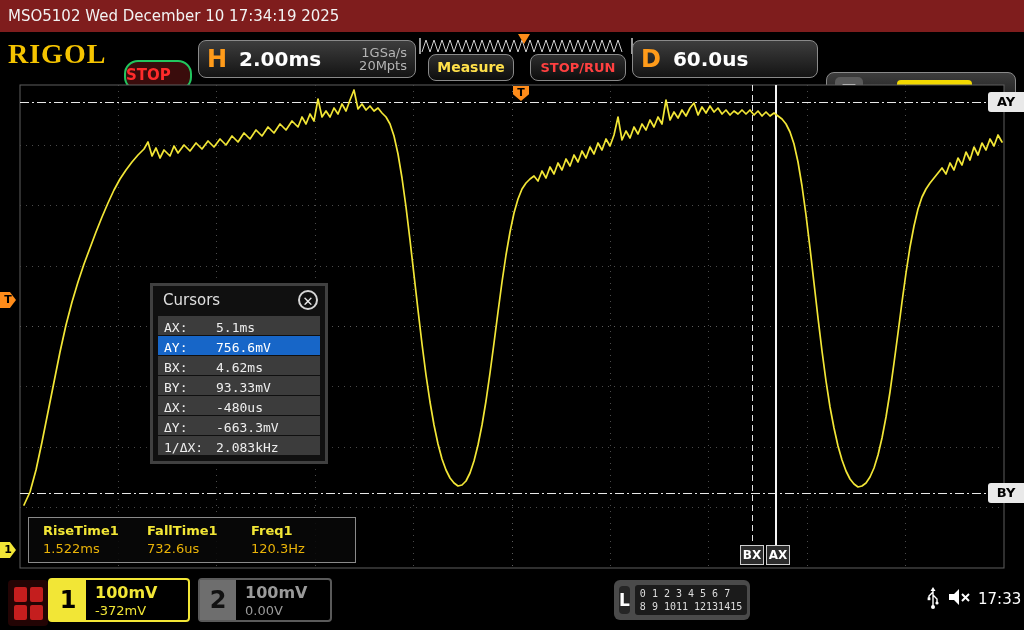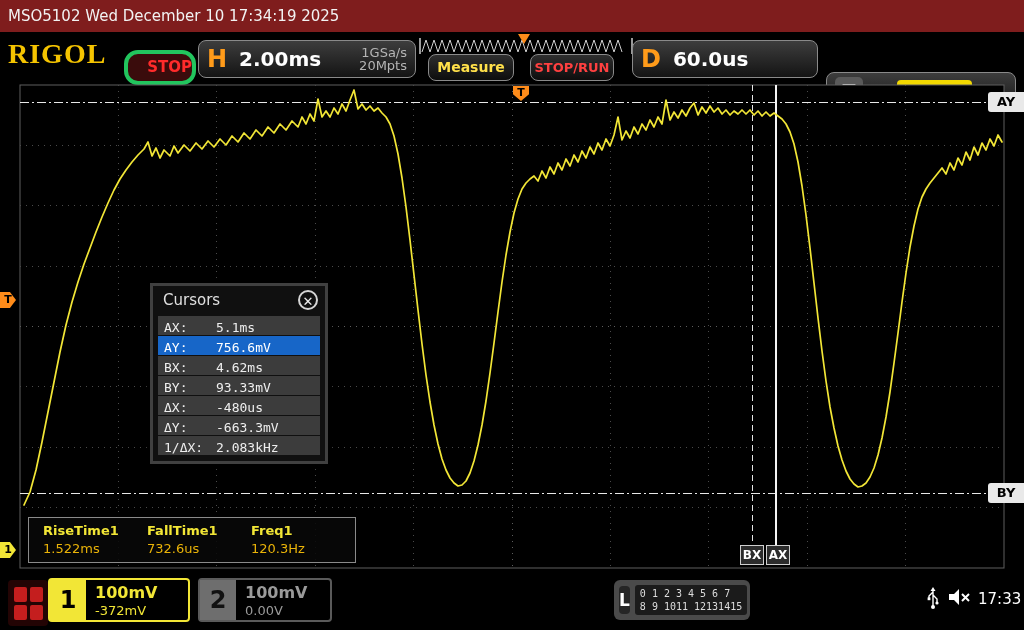--- a/index.html
+++ b/index.html
@@ -5,23 +5,23 @@
   html,body{margin:0;padding:0;background:#000;}
   #app{position:relative;width:1024px;height:630px;background:#000;overflow:hidden;
        font-family:"DejaVu Sans","Liberation Sans",sans-serif;color:#fff;}
   
   .titlebar{position:absolute;left:0;top:0;width:1024px;height:32px;line-height:32px;
             padding-left:8px;font-size:15px;color:#f2f2f2;background:#7f1d1d;box-sizing:border-box;}
   
   .header{position:absolute;left:0;top:32px;width:1024px;height:53px;background:#000;}
   .logo{position:absolute;left:8px;top:6px;font-family:"Liberation Serif",serif;
         font-weight:bold;font-size:28px;color:#f5c400;letter-spacing:1px;}
-  .stop-badge{position:absolute;left:124px;top:18px;width:64px;height:27px;border-radius:14px;
-              background:#3a0c0c;border:4px solid #22c55e;color:#ff2b2b;font-weight:bold;
-              font-size:15px;text-align:right;line-height:27px;}
+  .stop-badge{position:absolute;left:124px;top:28px;width:64px;height:27px;border-radius:14px;
+              background:#3a0c0c;border:2px solid #22c55e;color:#ff2b2b;font-weight:bold;
+              font-size:15px;text-align:left;line-height:27px;}
   .hpanel{position:absolute;top:8px;height:38px;border-radius:8px;border:1px solid #8a8a8a;
           background:linear-gradient(#3d3d3d,#141414);display:flex;align-items:center;
           box-sizing:border-box;padding:0 8px;}
   .hpanel .pkey{font-size:24px;font-weight:bold;color:#ff9b1a;margin-right:12px;}
   .hpanel .pval{font-size:20px;font-weight:bold;color:#fff;}
   .pside{margin-left:auto;text-align:right;font-size:13px;color:#b5b5b5;line-height:13px;}
   #h-panel{left:198px;width:218px;}
   #d-panel{left:632px;width:186px;}
   #t-panel{left:826px;top:40px;position:absolute;width:190px;height:38px;border-radius:8px;
            border:1px solid #8a8a8a;background:linear-gradient(#3d3d3d,#141414);
@@ -31,21 +31,21 @@
   .t-badge{background:#f2d800;color:#000;font-weight:bold;font-size:14px;border-radius:4px;
            padding:3px 10px;margin:0 8px;}
   .t-ch{color:#35d435;font-weight:bold;font-size:16px;}
   .preview{position:absolute;left:418px;top:4px;width:216px;height:20px;}
   .preview-marker{position:absolute;left:100px;top:-2px;width:12px;height:10px;background:#ff8c1a;
                   clip-path:polygon(0 0,100% 0,50% 100%);}
   .hbtn{position:absolute;top:22px;height:27px;border-radius:8px;border:1px solid #8a8a8a;
         background:linear-gradient(#2e2e2e,#0d0d0d);font-weight:bold;font-size:14px;
         text-align:center;line-height:25px;box-sizing:border-box;cursor:pointer;}
   #measure-btn{left:428px;width:86px;color:#ffe04a;}
-  #stoprun-btn{left:530px;width:84px;color:#ff4040;font-size:13px;}
+  #stoprun-btn{left:530px;width:96px;color:#ff4040;font-size:13px;}
   
   #scope-svg{position:absolute;left:0;top:0;width:1024px;height:630px;pointer-events:none;z-index:1;}
   .marker{position:absolute;z-index:2;font-weight:bold;color:#000;text-align:center;}
   .trig-top{left:513px;top:86px;width:16px;height:15px;background:#ff8c1a;font-size:11px;line-height:13px;
             clip-path:polygon(0 0,100% 0,100% 55%,50% 100%,0 55%);}
   .trig-left{left:0;top:292px;width:16px;height:16px;background:#ff8c1a;font-size:11px;line-height:16px;
              clip-path:polygon(0 0,62% 0,100% 50%,62% 100%,0 100%);}
   .gnd-left{left:0;top:542px;width:16px;height:16px;background:#f2e636;font-size:11px;line-height:16px;
             clip-path:polygon(0 0,62% 0,100% 50%,62% 100%,0 100%);}
   .ytag{position:absolute;z-index:2;width:36px;height:20px;background:#e9e9e9;color:#000;

